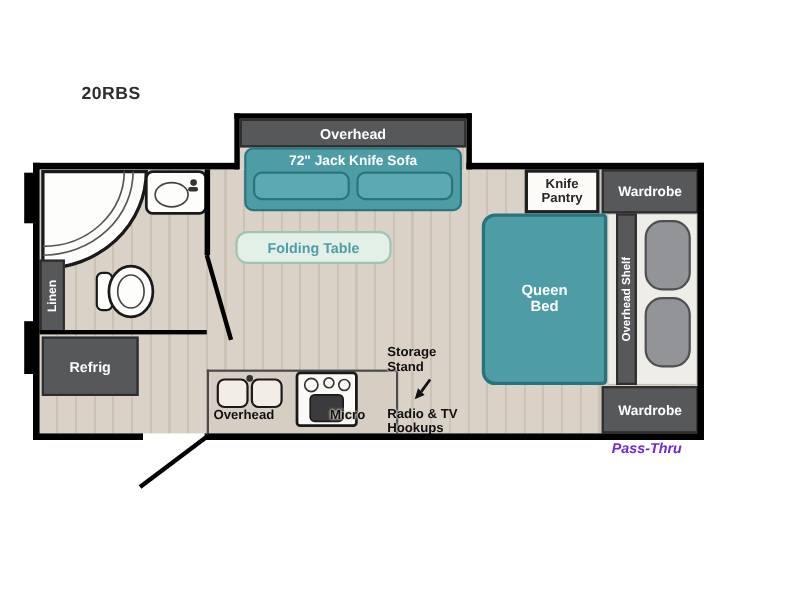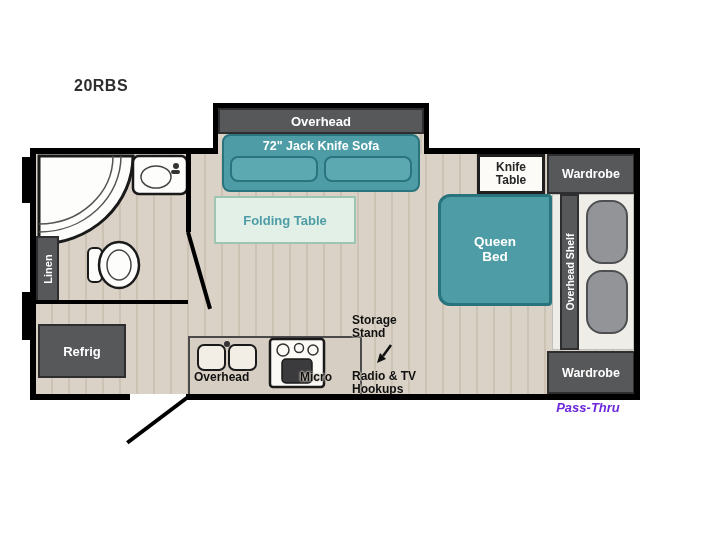--- a/index.html
+++ b/index.html
@@ -129,25 +129,25 @@
     <ellipse cx="33" cy="29" rx="12" ry="15" fill="none" stroke="#444" stroke-width="1.5"></ellipse>
   </svg>
   <div class="wall" style="left:186px; top:154px; width:5px; height:78px;"></div>
   <div class="door-line" style="left:186px; top:232px; width:4px; height:80px; transform-origin: top center; transform: rotate(-16deg);"></div>
   <div class="wall" style="left:36px; top:300px; width:152px; height:4px;"></div>
 
   <div class="dark vwrap" style="left:36px; top:236px; width:23px; height:66px; font-size:11px;">
     <span class="vtext">Linen</span>
   </div>
 
-  <div class="dark" style="left:38px; top:324px; width:88px; height:54px; font-size:13px;text-align:center;">
+  <div class="dark" style="left:38px; top:306px; width:88px; height:54px; font-size:13px;text-align:center;">
     <span>Refrig</span>
   </div>
 
-  <div class="table-mint" style="left:214px; top:196px; width:142px; height:48px;">
+  <div class="table-mint" style="left:214px; top:210px; width:142px; height:30px;border-radius:11px;">
     <span>Folding Table</span>
   </div>
 
   <div class="counter" style="left:188px; top:336px; width:174px; height:58px;"></div>
   <svg class="abs" style="left:196px; top:340px; z-index:16;" width="64" height="32" viewBox="0 0 64 32">
     <rect x="2" y="5" width="27" height="25" rx="6" fill="#F2EEE6" stroke="#1a1a1a" stroke-width="2"></rect>
     <rect x="33" y="5" width="27" height="25" rx="6" fill="#F2EEE6" stroke="#1a1a1a" stroke-width="2"></rect>
     <circle cx="31" cy="4" r="3" fill="#333"></circle>
   </svg>
   <svg class="abs" style="left:268px; top:337px; z-index:16;" width="58" height="52" viewBox="0 0 58 52">
@@ -172,28 +172,28 @@
     <line x1="17" y1="3" x2="9" y2="14" stroke="#111" stroke-width="2.5"></line>
     <polygon points="3,21 12,17 6,11" fill="#111"></polygon>
   </svg>
   <div class="floor-label" style="left:352px; top:370px; width:90px;">
     <div>Radio &amp; TV</div>
     <div>Hookups</div>
   </div>
 
   <div class="white-box" style="left:477px; top:154px; width:68px; height:40px;">
     <div>Knife</div>
-    <div>Table</div>
+    <div>Pantry</div>
   </div>
   <div class="dark" style="left:547px; top:154px; width:88px; height:40px; font-size:12.5px;">
     <span>Wardrobe</span>
   </div>
 
   <div class="platform" style="left:552px; top:194px; width:82px; height:156px;"></div>
-  <div class="bed" style="left:438px; top:194px; width:114px; height:112px;">
+  <div class="bed" style="left:438px; top:194px; width:114px; height:156px;">
     <div>Queen</div>
     <div>Bed</div>
   </div>
   <div class="dark vwrap" style="left:560px; top:194px; width:19px; height:156px; font-size:10.5px;">
     <span class="vtext">Overhead Shelf</span>
   </div>
   <div class="pillow" style="left:586px; top:200px;"></div>
   <div class="pillow" style="left:586px; top:270px;"></div>
 
   <div class="dark" style="left:547px; top:351px; width:88px; height:43px; font-size:12.5px;">

